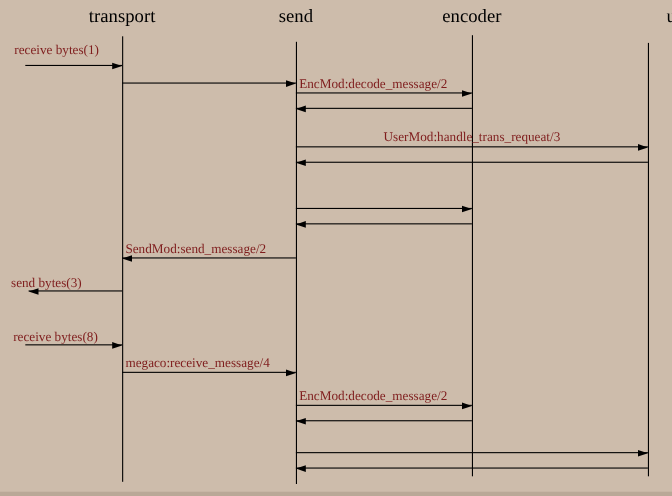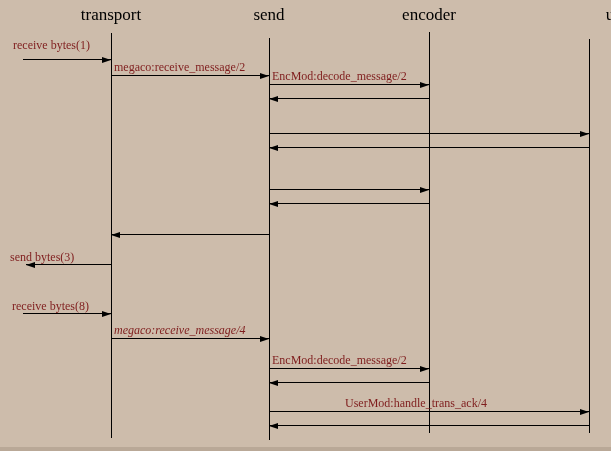--- a/index.html
+++ b/index.html
@@ -70,49 +70,49 @@
     <div class="lifeline" style="left: 269px; top: 38px; height: 402px;"></div>
     <div class="actor-label" style="left: 429px;">encoder</div>
     <div class="lifeline" style="left: 429px; top: 32px; height: 401px;"></div>
     <div class="actor-label" style="left: 620px;">user</div>
     <div class="lifeline" style="left: 589px; top: 39px; height: 394px;"></div>
     <div class="msg-line" style="left: 23px; top: 59px; width: 88px;"></div>
     <div class="arrow-head right" style="top: 57px; left: 102px;"></div>
     <div class="msg-label" style="top: 38px; left: 13px;">receive bytes(1)</div>
     <div class="msg-line" style="left: 111px; top: 75px; width: 158px;"></div>
     <div class="arrow-head right" style="top: 73px; left: 260px;"></div>
-    <div class="msg-label" style="top: 60px; left: 114px;">megaco:receive_message/2</div>
     <div class="msg-line" style="left: 269px; top: 84px; width: 160px;"></div>
     <div class="arrow-head right" style="top: 82px; left: 420px;"></div>
     <div class="msg-label" style="top: 69px; left: 272px;">EncMod:decode_message/2</div>
     <div class="msg-line" style="left: 269px; top: 98px; width: 160px;"></div>
     <div class="arrow-head left" style="top: 96px; left: 269px;"></div>
     <div class="msg-line" style="left: 269px; top: 133px; width: 320px;"></div>
     <div class="arrow-head right" style="top: 131px; left: 580px;"></div>
+    <div class="msg-label center" style="top: 117px; left: 429px;">UserMod:handle_trans_requeat/3</div>
     <div class="msg-line" style="left: 269px; top: 147px; width: 320px;"></div>
     <div class="arrow-head left" style="top: 145px; left: 269px;"></div>
     <div class="msg-line" style="left: 269px; top: 189px; width: 160px;"></div>
     <div class="arrow-head right" style="top: 187px; left: 420px;"></div>
     <div class="msg-line" style="left: 269px; top: 203px; width: 160px;"></div>
     <div class="arrow-head left" style="top: 201px; left: 269px;"></div>
     <div class="msg-line" style="left: 111px; top: 234px; width: 158px;"></div>
     <div class="arrow-head left" style="top: 232px; left: 111px;"></div>
+    <div class="msg-label" style="top: 219px; left: 114px;">SendMod:send_message/2</div>
     <div class="msg-line" style="left: 26px; top: 264px; width: 85px;"></div>
     <div class="arrow-head left" style="top: 262px; left: 26px;"></div>
     <div class="msg-label" style="top: 250px; left: 10px;">send bytes(3)</div>
     <div class="msg-line" style="left: 23px; top: 313px; width: 88px;"></div>
     <div class="arrow-head right" style="top: 311px; left: 102px;"></div>
     <div class="msg-label" style="top: 299px; left: 12px;">receive bytes(8)</div>
     <div class="msg-line" style="left: 111px; top: 338px; width: 158px;"></div>
     <div class="arrow-head right" style="top: 336px; left: 260px;"></div>
-    <div class="msg-label" style="top: 323px; left: 114px; font-style: italic;">megaco:receive_message/4</div>
+    <div class="msg-label" style="top: 323px; left: 114px;">megaco:receive_message/4</div>
     <div class="msg-line" style="left: 269px; top: 368px; width: 160px;"></div>
     <div class="arrow-head right" style="top: 366px; left: 420px;"></div>
     <div class="msg-label" style="top: 353px; left: 272px;">EncMod:decode_message/2</div>
     <div class="msg-line" style="left: 269px; top: 382px; width: 160px;"></div>
     <div class="arrow-head left" style="top: 380px; left: 269px;"></div>
     <div class="msg-line" style="left: 269px; top: 411px; width: 320px;"></div>
     <div class="arrow-head right" style="top: 409px; left: 580px;"></div>
-    <div class="msg-label center" style="top: 396px; left: 416px;">UserMod:handle_trans_ack/4</div>
     <div class="msg-line" style="left: 269px; top: 425px; width: 320px;"></div>
     <div class="arrow-head left" style="top: 423px; left: 269px;"></div>
     <div class="bottom-edge" style="background: rgb(185, 168, 151);"></div>
   </div>
 
 </body></html>

